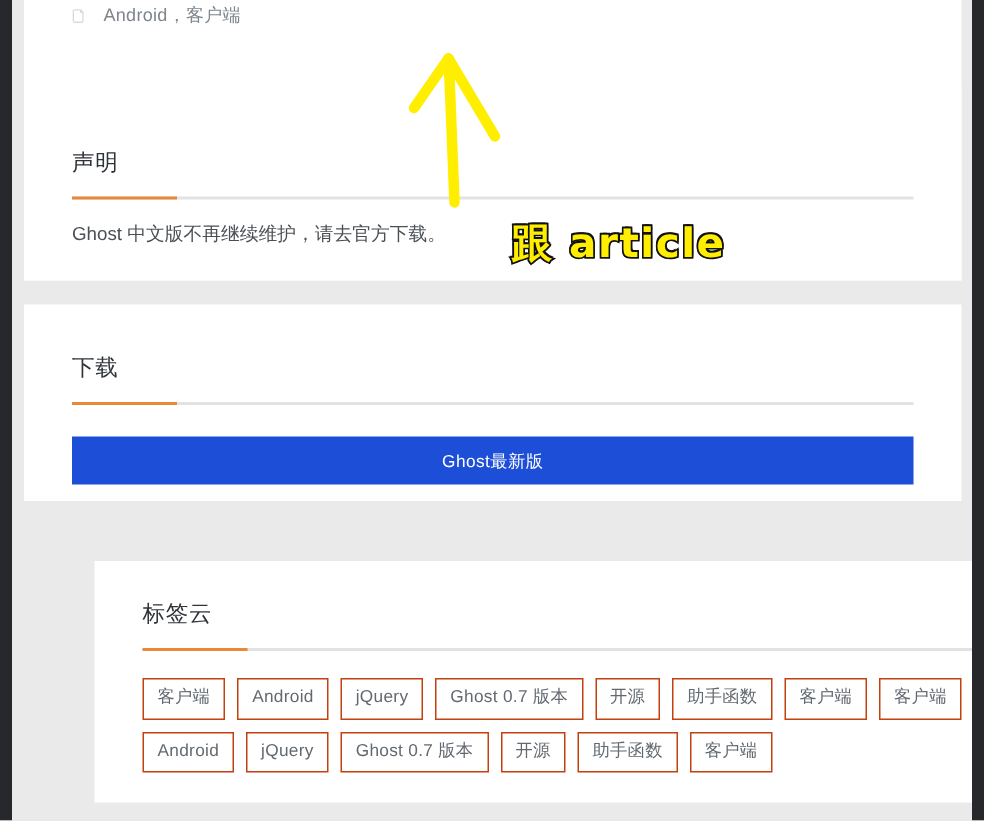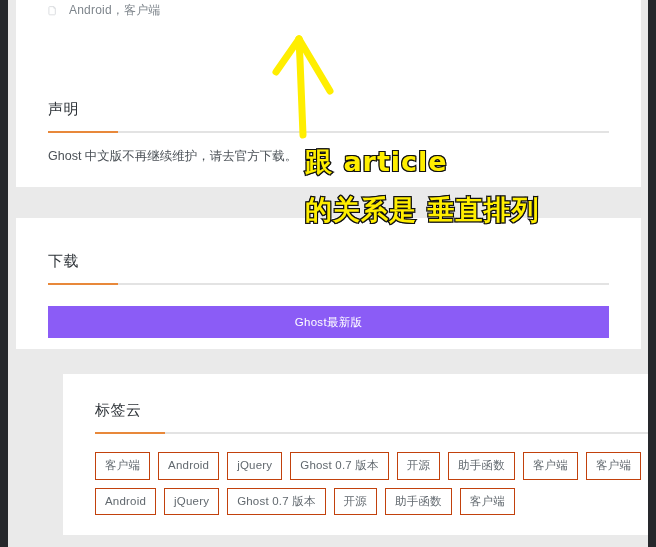--- a/index.html
+++ b/index.html
@@ -111,30 +111,30 @@
     color: #4a5056;
     line-height: 20px;
   }
 
   
   #card-statement { top: 57px; height: 130px; }
   #card-statement .sec-head { top: 42px; }
   #card-statement .sec-body { top: 89px; }
 
   
-  #card-download { top: 218px; height: 131px; }
+  #card-download { top: 203px; height: 131px; }
   #card-download .sec-head { top: 33px; }
 
   .dl-button {
     position: absolute;
     left: 32px;
     right: 32px;
     top: 88px;
     height: 32px;
-    background: #8b5cf6;
+    background: #1d4ed8;
     color: #ffffff;
     font-size: 11.5px;
     letter-spacing: .3px;
     display: flex;
     align-items: center;
     justify-content: center;
     border: none;
     cursor: pointer;
     box-sizing: border-box;
   }
@@ -179,20 +179,21 @@
     font-family: "DejaVu Sans", sans-serif;
     font-weight: 700;
     font-size: 27px;
     letter-spacing: 1px;
     white-space: nowrap;
     -webkit-text-stroke: 2.2px #111111;
     paint-order: stroke fill;
     text-shadow:
       1px 1px 0 #111, -1px 1px 0 #111,
       1px -1px 0 #111, -1px -1px 0 #111;
+    margin-left: 36px;
   }
   #ann-line-1 { left: 305px; top: 144px; }
   #ann-line-2 { left: 305px; top: 192px; }
 </style>
 </head>
 <body>
 
 <div id="page-root">
 
   <div class="edge-left"></div>
@@ -255,16 +256,15 @@
 
   <div id="annotation-layer">
     <svg width="656" height="547" style="position:absolute;left:0;top:0;">
       <g fill="none" stroke="#ffee00" stroke-width="7" stroke-linecap="round" stroke-linejoin="round">
         <path d="M303 135 L300 60 L299 39"></path>
         <path d="M299 39 L276 72"></path>
         <path d="M299 39 L330 91"></path>
       </g>
     </svg>
     <div class="ann-text" id="ann-line-1">跟 article</div>
-    <div class="ann-text" id="ann-line-2">的关系是 垂直排列</div>
   </div>
 
 </div>
 
 </body></html>

